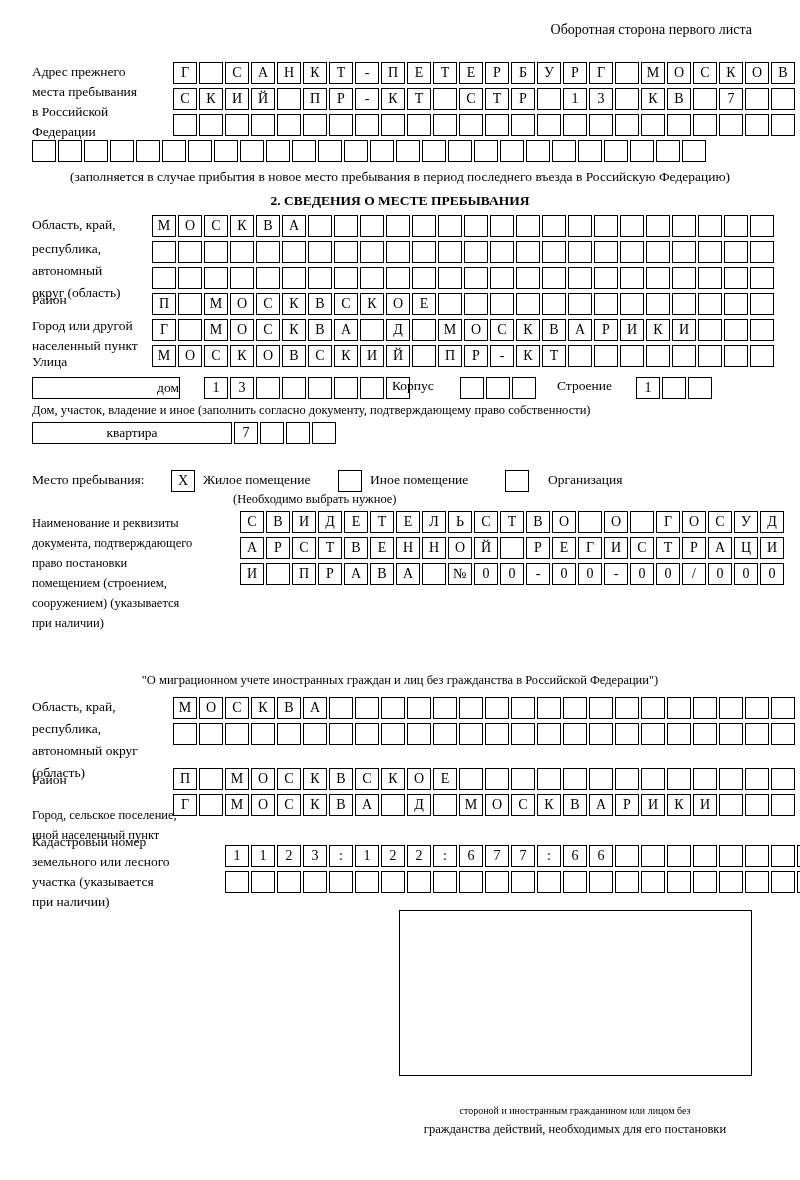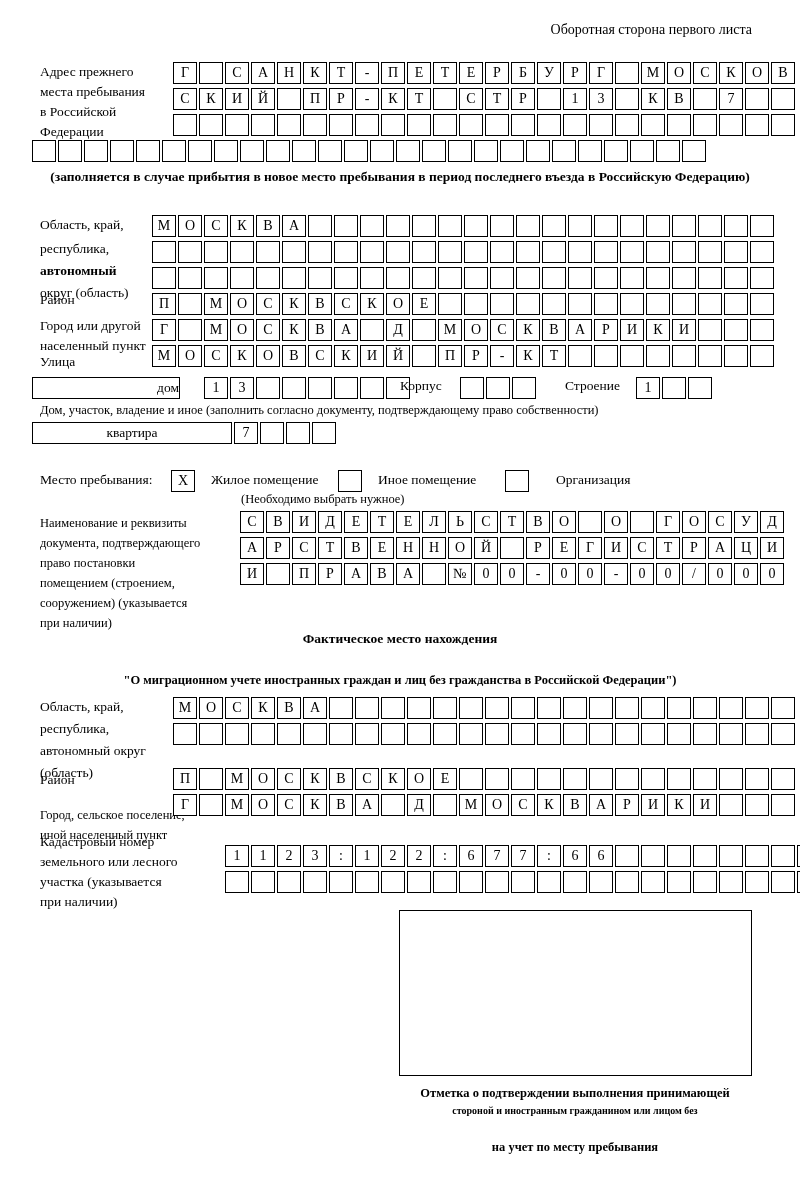--- a/index.html
+++ b/index.html
@@ -24,29 +24,27 @@
     position: absolute;
     top: 22px;
     right: 48px;
     font-size: 14px;
   }
   .lbl {
     position: absolute;
     font-size: 13.5px;
     line-height: 20px;
     white-space: nowrap;
-    margin-left: 8px;
   }
   .lbl.small { font-size: 12.5px; }
   .center {
     position: absolute;
     text-align: center;
     font-size: 13.5px;
     line-height: 18px;
-    font-weight: bold;
   }
   .bold { font-weight: bold; }
   
   .grid {
     position: absolute;
     display: flex;
     flex-direction: row;
   }
   .cell {
     width: 24px;
@@ -204,24 +202,25 @@
       <div class="cell"></div>
       <div class="cell"></div>
       <div class="cell"></div>
       <div class="cell"></div>
       <div class="cell"></div>
       <div class="cell"></div>
     </div>
 
   <div class="center" style="left:0; top:168px; width:800px;">(заполняется в случае прибытия в новое место пребывания в период последнего въезда в Российскую Федерацию)</div>
 
+  <div class="center bold" style="left:0; top:192px; width:800px;">2. СВЕДЕНИЯ О МЕСТЕ ПРЕБЫВАНИЯ</div>
 
   <div class="lbl" style="left:32px; top:215px;">Область, край,</div>
   <div class="lbl" style="left:32px; top:239px;">республика,</div>
-  <div class="lbl" style="left:32px; top:261px;font-weight:bold;">автономный</div>
+  <div class="lbl" style="left:32px; top:261px;">автономный</div>
   <div class="lbl" style="left:32px; top:283px;">округ (область)</div>
 
   <div class="grid" id="s2-region-0" style="left:152px; top:215px;">
       <div class="cell">М</div>
       <div class="cell">О</div>
       <div class="cell">С</div>
       <div class="cell">К</div>
       <div class="cell">В</div>
       <div class="cell">А</div>
       <div class="cell"></div>
@@ -493,21 +492,20 @@
       <div class="cell">0</div>
       <div class="cell">-</div>
       <div class="cell">0</div>
       <div class="cell">0</div>
       <div class="cell">/</div>
       <div class="cell">0</div>
       <div class="cell">0</div>
       <div class="cell">0</div>
     </div>
 
-  <div class="center bold" style="left:0; top:630px; width:800px;">Фактическое место нахождения</div>
   <div class="center" style="left:0; top:671px; width:800px; font-size:12.5px;">"О миграционном учете иностранных граждан и лиц без гражданства в Российской Федерации")</div>
 
   <div class="lbl" style="left:32px; top:697px;">Область, край,</div>
   <div class="lbl" style="left:32px; top:719px;">республика,</div>
   <div class="lbl" style="left:32px; top:741px;">автономный округ</div>
   <div class="lbl" style="left:32px; top:763px;">(область)</div>
 
   <div class="grid" id="s3-region-0" style="left:173px; top:697px;">
       <div class="cell">М</div>
       <div class="cell">О</div>
@@ -668,17 +666,16 @@
       <div class="cell"></div>
       <div class="cell"></div>
       <div class="cell"></div>
       <div class="cell"></div>
       <div class="cell"></div>
       <div class="cell"></div>
       <div class="cell"></div>
     </div>
 
   <div class="bigbox" style="left:399px; top:910px; width:353px; height:166px;"></div>
-  <div class="center" style="left:390px; top:1084px; width:370px; font-size:12.5px;">Отметка о подтверждении выполнения принимающей</div>
   <div class="center" style="left:390px; top:1102px; width:370px; font-size:10px;">стороной и иностранным гражданином или лицом без</div>
-  <div class="center" style="left:390px; top:1138px; width:370px; font-size:12.5px;">на учет по месту пребывания</div>
+  <div class="center" style="left:390px; top:1120px; width:370px; font-size:12.5px;">гражданства действий, необходимых для его постановки</div>
 
 </div>
 
 </body></html>

